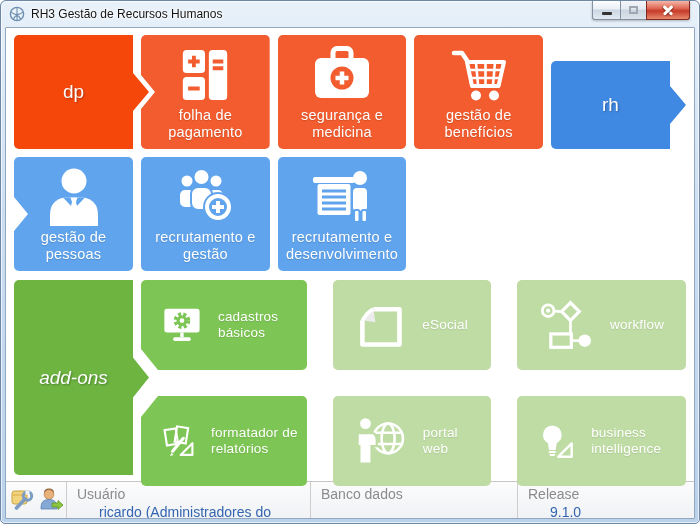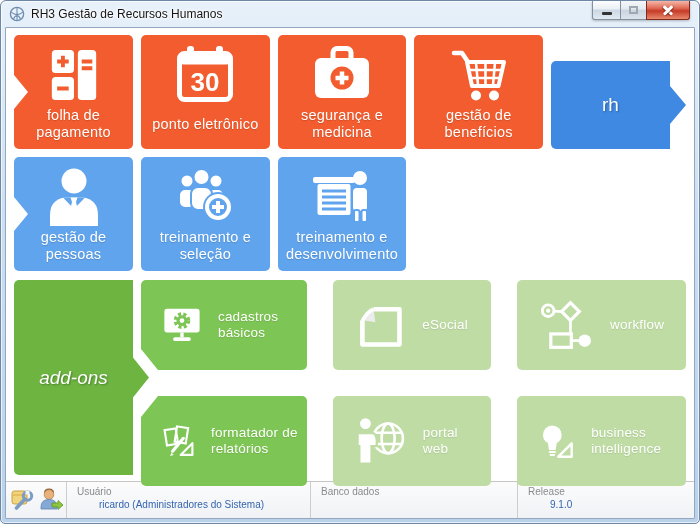--- a/index.html
+++ b/index.html
@@ -69,21 +69,21 @@
   .addons-row .arrow-tile { flex:0 0 135px; height:100%; }
   .addons-grid { flex:1; margin-left:-8px; display:grid; grid-template-columns:repeat(3,1fr);
                  column-gap:17px; row-gap:15px; grid-auto-rows:90px; z-index:1;gap:26px; }
   .tile-h { display:flex; align-items:center; padding:0 8px 0 22px; gap:17px; }
   .tile-h .label { font-size:13.5px; line-height:16px; text-align:left; letter-spacing:.2px;
                    text-shadow:0 1px 1px rgba(0,0,0,.10); }
 
   
   .statusbar { position:absolute; left:0; right:0; bottom:0; height:37px;
                border-top:1px solid #C6C6C6; background:linear-gradient(#FCFCFD,#F0F2F5);
-               display:flex; font-size:10px; }
+               display:flex; font-size:14px; }
   .sb-icons { width:60px; display:flex; align-items:center; justify-content:center; gap:3px; }
   .sb-field { border-left:1px solid #CDCDCD; padding:4px 0 0 10px; }
   .sb-usuario { width:244px; }
   .sb-banco { width:207px; }
   .sb-release { flex:1; }
   .sb-label { color:#8B8B8B; }
   .sb-value { color:#3465B0; margin-top:2px;padding-left:22px; }
 </style>
 </head>
 <body>
@@ -111,47 +111,38 @@
           <i></i>
         </div>
       </div>
   </div>
 
   <div class="client">
     <div class="main">
 
       <div class="gridA">
 
+        <div class="tile arrow-tile clip-arrow c-dp-arrow">
+          <span>dp</span>
+        </div>
 
         <div class="tile tile-v c-dp notch-left">
           <div class="iconbox">
             <svg width="54" height="58" viewBox="0 0 56 58">
               <rect x="5" y="3" width="23" height="24" rx="4" fill="#fff"></rect>
               <path d="M16.5 9 V21 M10.5 15 H22.5" style="stroke:var(--tile)" stroke-width="4"></path>
               <rect x="5" y="31" width="23" height="24" rx="4" fill="#fff"></rect>
               <path d="M10.5 43 H22.5" style="stroke:var(--tile)" stroke-width="4"></path>
               <rect x="32" y="3" width="19" height="52" rx="4" fill="#fff"></rect>
               <path d="M36 15 H47 M36 22 H47" style="stroke:var(--tile)" stroke-width="4"></path>
             </svg>
           </div>
           <div class="label">folha de pagamento</div>
         </div>
 
-        <div class="tile tile-v c-dp">
-          <div class="iconbox">
-            <svg width="58" height="58" viewBox="0 0 58 58">
-              <rect x="11" y="0" width="7" height="14" rx="3" fill="#fff"></rect>
-              <rect x="40" y="0" width="7" height="14" rx="3" fill="#fff"></rect>
-              <rect x="3.5" y="7.5" width="51" height="46" rx="5" fill="none" stroke="#fff" stroke-width="5"></rect>
-              <rect x="3.5" y="7.5" width="51" height="11" rx="4" fill="#fff"></rect>
-              <text x="29" y="45" text-anchor="middle" fill="#fff" style="font:bold 26px 'Liberation Sans',sans-serif">30</text>
-            </svg>
-          </div>
-          <div class="label">ponto eletrônico</div>
-        </div>
 
         <div class="tile tile-v c-dp">
           <div class="iconbox">
             <svg width="56" height="54" viewBox="0 0 56 54">
               <rect x="19" y="2.5" width="18" height="13" rx="4" fill="none" stroke="#fff" stroke-width="5"></rect>
               <rect x="1" y="12" width="54" height="40" rx="6" fill="#fff"></rect>
               <circle cx="28" cy="32" r="11.5" style="fill:var(--tile)"></circle>
               <path d="M28 25.5 V38.5 M21.5 32 H34.5" stroke="#fff" stroke-width="4.5"></path>
             </svg>
           </div>
@@ -197,38 +188,38 @@
                 <circle cx="40" cy="13" r="6.5"></circle>
                 <rect x="32" y="21" width="16" height="19" rx="6"></rect>
                 <circle cx="25.5" cy="9" r="8"></circle>
                 <rect x="15" y="19" width="21" height="23" rx="7"></rect>
               </g>
               <circle cx="42" cy="39" r="15" style="fill:var(--tile)"></circle>
               <circle cx="42" cy="39" r="11" fill="none" stroke="#fff" stroke-width="4"></circle>
               <path d="M42 33 V45 M36 39 H48" stroke="#fff" stroke-width="4"></path>
             </svg>
           </div>
-          <div class="label">treinamento e seleção</div>
+          <div class="label">recrutamento e gestão</div>
         </div>
 
         <div class="tile tile-v c-rh">
           <div class="iconbox">
             <svg width="58" height="56" viewBox="0 0 58 56">
               <g fill="#fff" style="stroke:var(--tile)" stroke-width="2">
                 <circle cx="47" cy="10" r="8"></circle>
                 <rect x="39" y="19" width="16" height="25" rx="5"></rect>
                 <rect x="41" y="42" width="5.5" height="12" rx="2"></rect>
                 <rect x="48.5" y="42" width="5.5" height="12" rx="2"></rect>
               </g>
               <rect x="0" y="9" width="42" height="6" rx="2" fill="#fff"></rect>
               <rect x="4.5" y="16" width="33" height="31" rx="2" fill="#fff"></rect>
               <path d="M9 23 H33 M9 29 H33 M9 35 H33 M9 41 H33" style="stroke:var(--tile)" stroke-width="2.8"></path>
             </svg>
           </div>
-          <div class="label">treinamento e desenvolvimento</div>
+          <div class="label">recrutamento e desenvolvimento</div>
         </div>
       </div>
 
       <div class="addons-row">
         <div class="tile arrow-tile clip-arrow-tall c-ad-arrow">
           <span>add-ons</span>
         </div>
 
         <div class="addons-grid">
 

